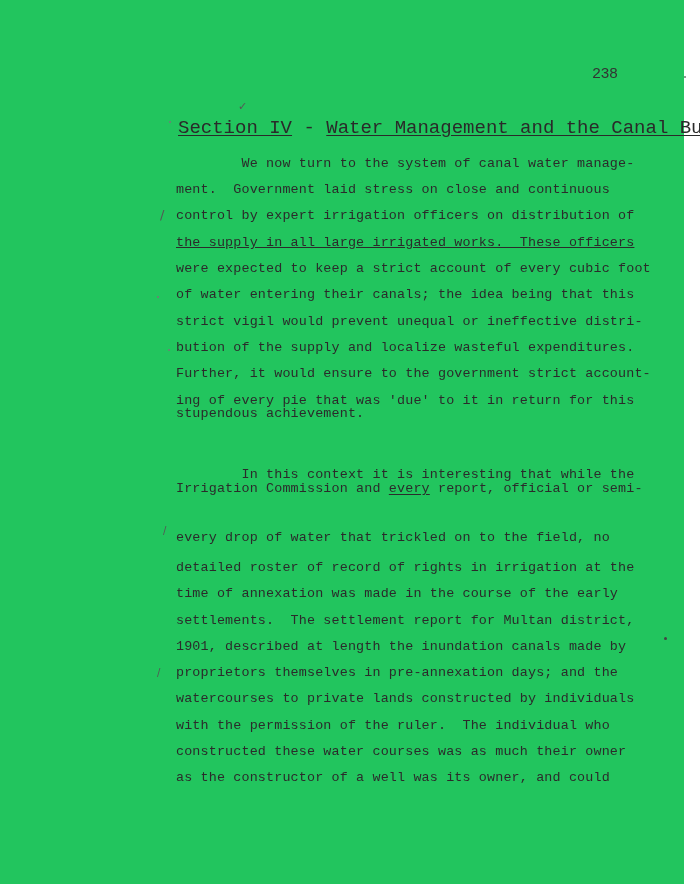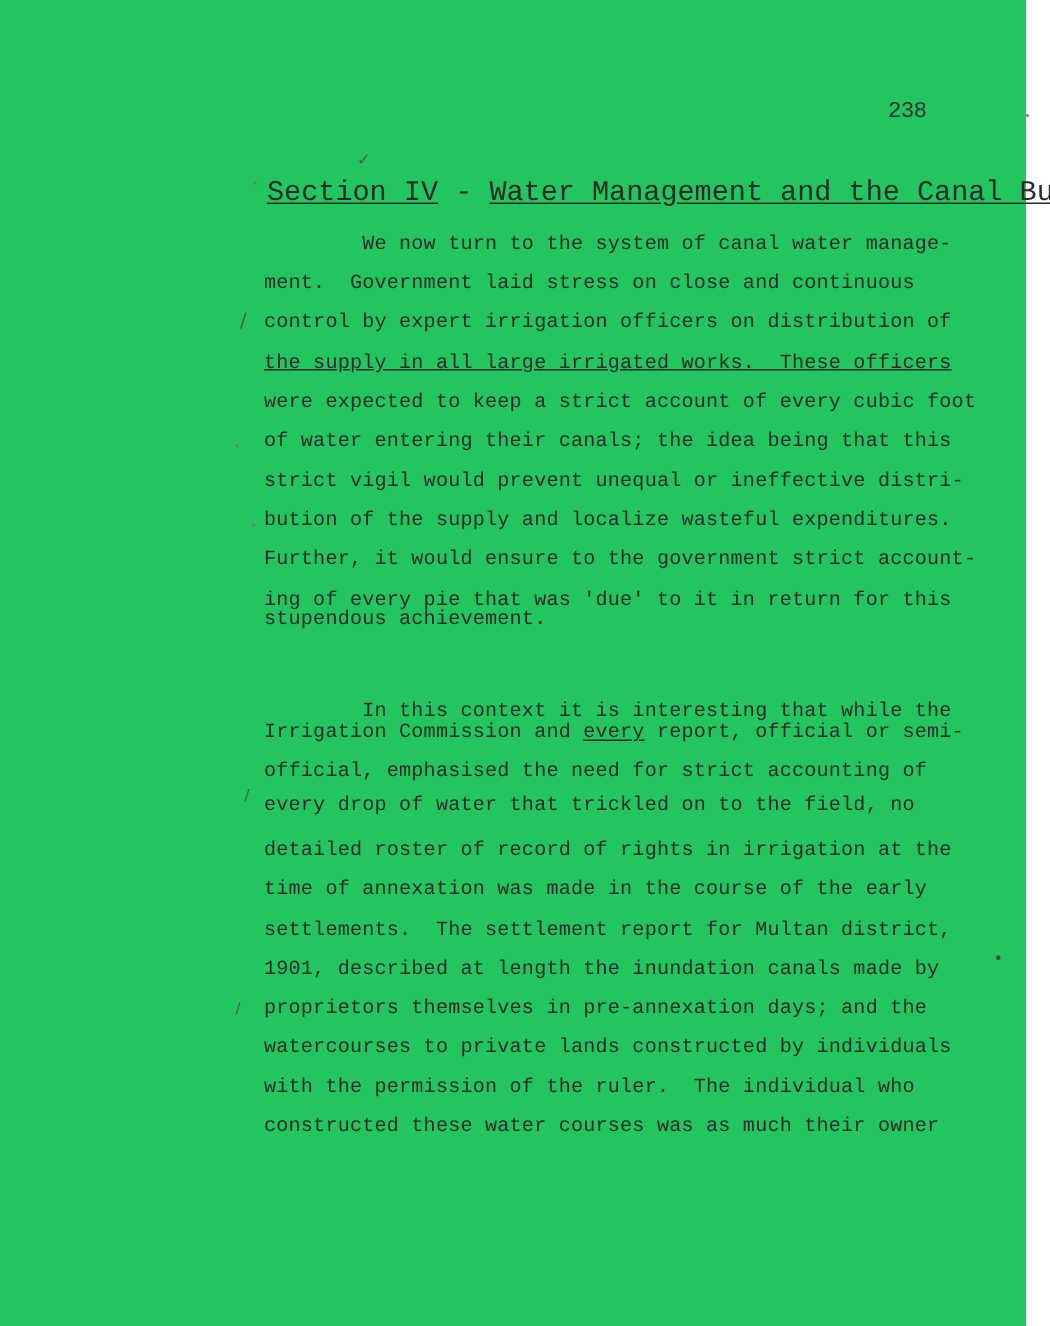--- a/index.html
+++ b/index.html
@@ -84,31 +84,31 @@
   <div class="line" style="top:261px;">were expected to keep a strict account of every cubic foot</div>
   <div class="line" style="top:287px;">of water entering their canals; the idea being that this</div>
   <div class="line" style="top:314px;">strict vigil would prevent unequal or ineffective distri-</div>
   <div class="line" style="top:340px;">bution of the supply and localize wasteful expenditures.</div>
   <div class="line" style="top:366px;">Further, it would ensure to the government strict account-</div>
   <div class="line" style="top:393px;">ing of every pie that was 'due' to it in return for this</div>
   <div class="line" style="top:406px;">stupendous achievement.</div>
 
   <div class="line" style="top:455px;margin-top:12px;">        In this context it is interesting that while the</div>
   <div class="line" style="top:481px;"><span>Irrigation Commission and </span><span class="u">every</span><span> report, official or semi-</span></div>
-  <div class="line" style="top:507px;">official, emphasised the need for strict accounting of</div>
   <span class="mark" style="left:163px; top:525px; font-size:10px;">/</span>
   <div class="line" style="top:530px;">every drop of water that trickled on to the field, no</div>
   <div class="line" style="top:560px;">detailed roster of record of rights in irrigation at the</div>
   <div class="line" style="top:586px;">time of annexation was made in the course of the early</div>
   <div class="line" style="top:613px;">settlements.  The settlement report for Multan district,</div>
   <div class="line" style="top:639px;">1901, described at length the inundation canals made by</div>
   <span class="mark" style="left:157px; top:667px; font-size:10px;">/</span>
   <div class="line" style="top:665px;">proprietors themselves in pre-annexation days; and the</div>
   <div class="line" style="top:691px;">watercourses to private lands constructed by individuals</div>
   <div class="line" style="top:718px;">with the permission of the ruler.  The individual who</div>
   <div class="line" style="top:744px;">constructed these water courses was as much their owner</div>
+  <div class="line" style="top:770px;">as the constructor of a well was its owner, and could</div>
 
   <div class="dot" style="left:664px; top:637px; width:3px; height:3px; background:#444;"></div>
   <div class="dot" style="left:169px; top:121px;"></div>
   <div class="dot" style="left:157px; top:296px;"></div>
   <div class="dot" style="left:168px; top:349px;"></div>
   <div class="dot" style="left:684px; top:76px;"></div>
 </div>
 
 </body></html>

